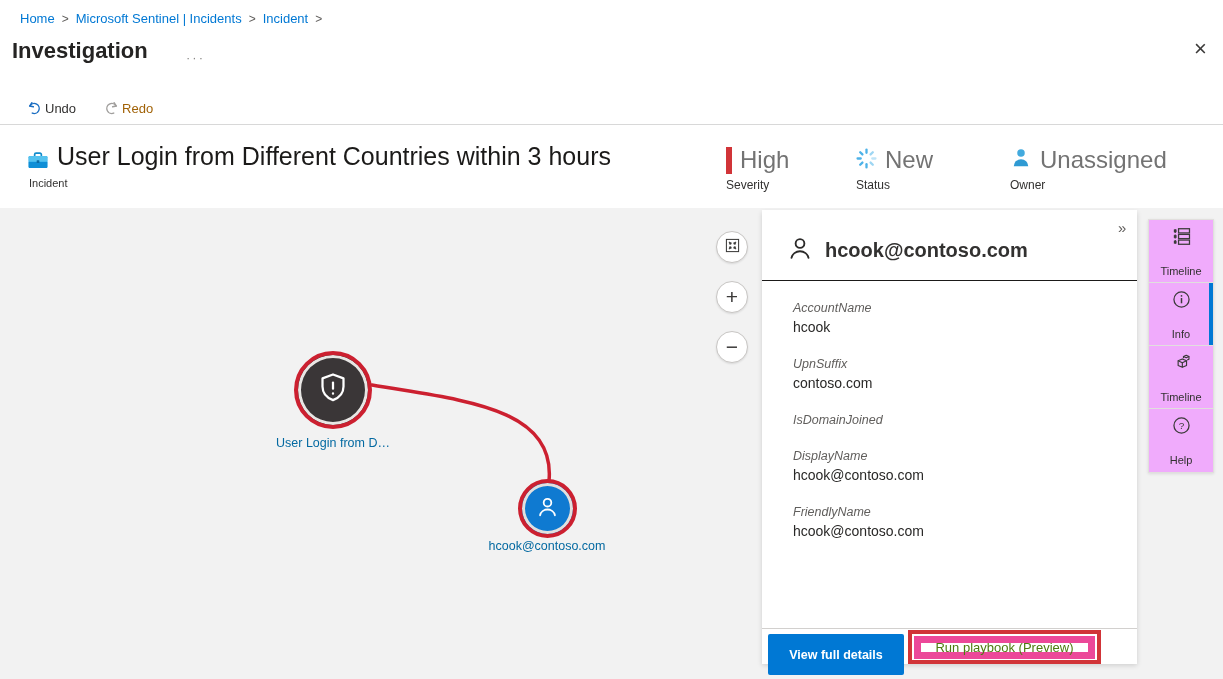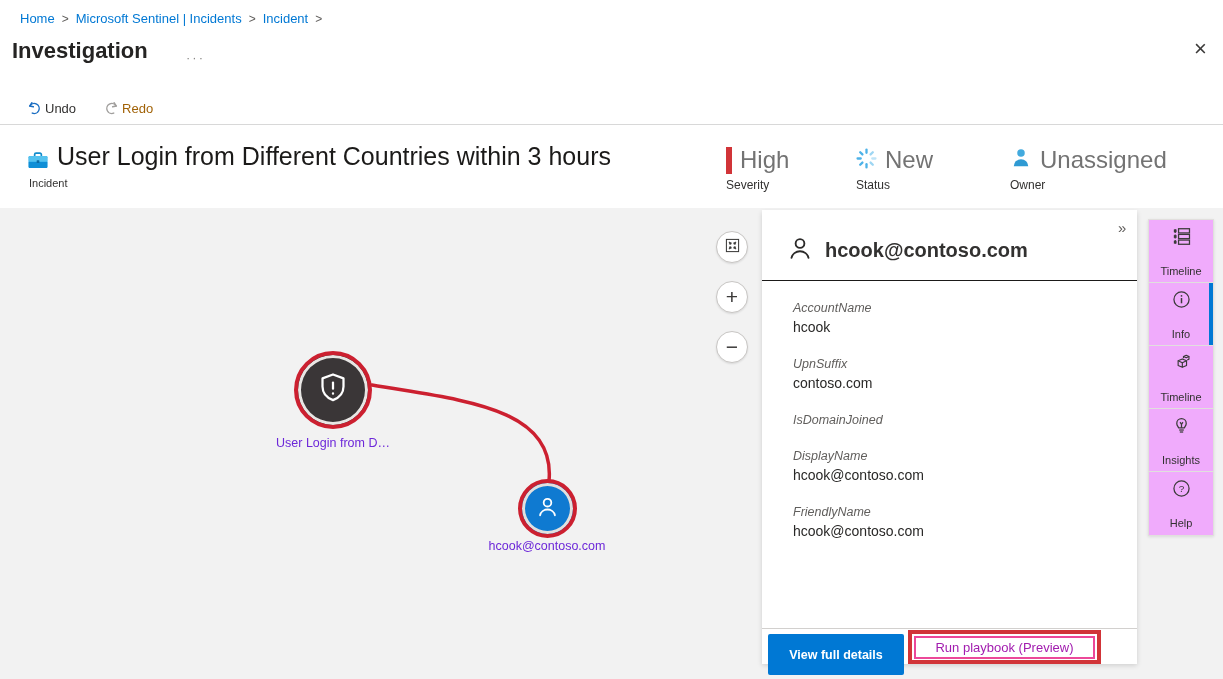--- a/index.html
+++ b/index.html
@@ -34,41 +34,41 @@
   .sev-bar { width: 6px; height: 27px; background: #d13438; }
   .stat.severity { left: 726px; }
   .stat.status { left: 856px; }
   .stat.owner { left: 1010px; }
   
   .graph { position: absolute; top: 208px; left: 0; width: 1223px; height: 471px; background: #f2f2f2; }
   .edge-svg { position: absolute; inset: 0; pointer-events: none; }
   .gnode { position: absolute; border-radius: 50%; display: flex; align-items: center; justify-content: center; cursor: pointer; }
   .gnode.alert { left: 294px; top: 143px; width: 78px; height: 78px; border: 4px solid #cc2030; background: #3a3637; box-shadow: inset 0 0 0 3px #e8e6e4; }
   .gnode.user { left: 518px; top: 271px; width: 59px; height: 59px; border: 4px solid #cc2030; background: #0f7ad1; box-shadow: inset 0 0 0 3px #e2e0de; }
-  .gnode-label { position: absolute; text-align: center; font-size: 12.5px; color: #6d28d9; white-space: nowrap; }
+  .gnode-label { position: absolute; text-align: center; font-size: 12.5px; color: #0369a1; white-space: nowrap; }
   .gnode-label.alert-label { left: 243px; top: 228px; width: 180px; }
   .gnode-label.user-label { left: 437px; top: 331px; width: 220px; }
   .zoomctl { position: absolute; left: 716px; width: 32px; height: 32px; border-radius: 50%; background: #fff; border: 1px solid #c8c6c4; box-shadow: 0 1px 2px rgba(0,0,0,0.10); display: flex; align-items: center; justify-content: center; color: #3b3a39; cursor: pointer; }
   .zoomctl.fit { top: 23px; }
   .zoomctl.zin { top: 73px; font-size: 21px; font-weight: 400; }
   .zoomctl.zout { top: 123px; font-size: 21px; }
   
   .panel { position: absolute; left: 762px; top: 2px; width: 375px; height: 454px; background: #fff; box-shadow: 0 1.6px 5px rgba(0,0,0,0.15); }
   .panel-header { position: relative; height: 71px; border-bottom: 1px solid #1b1a19; }
   .panel-person { position: absolute; left: 23px; top: 23px; }
   .panel-title { position: absolute; left: 63px; top: 29px; font-size: 20px; font-weight: 600; color: #323130; }
   .collapse-chevron { position: absolute; left: 356px; top: 9px; font-size: 15px; color: #605e5c; cursor: pointer; }
   .panel-body { padding: 20px 20px 0 31px; }
   .prop { margin-bottom: 22px; }
   .prop-label { font-size: 12.5px; color: #605e5c; margin-bottom: 4px; font-style: italic; }
   .prop-value { font-size: 14px; color: #292827; }
   .panel-footer { position: absolute; left: 0; right: 0; bottom: 0; height: 36px; border-top: 1px solid #d2d0ce; background: #fff; }
   .btn-view { position: absolute; left: 6px; top: 5px; width: 136px; height: 41px; background: #0078d4; color: #fff; font-size: 12.5px; font-weight: 700; border: none; border-radius: 2px; display: flex; align-items: center; justify-content: center; cursor: pointer; }
   .run-annotation { position: absolute; left: 146px; top: 1px; width: 193px; height: 34px; border: 4px solid #d13438; display: flex; align-items: center; justify-content: center; }
-  .btn-run { width: 181px; height: 23px; background: #fff; border: 2px solid #ec4899; font-size: 13px; color: #a21caf; font-family: "Liberation Sans", sans-serif; display: flex; align-items: center; justify-content: center; cursor: pointer; }
+  .btn-run { width: 181px; height: 23px; background: #fff; border: 7px solid #ec4899; font-size: 13px; color: #4d7c0f; font-family: "Liberation Sans", sans-serif; display: flex; align-items: center; justify-content: center; cursor: pointer; }
   
   .tabstrip { position: absolute; left: 1148px; top: 11px; width: 66px; background: #fff; border: 1px solid #e1dfdd; box-shadow: 0 1px 3px rgba(0,0,0,0.10); }
   .tab { position: relative; height: 63px; border-bottom: 1px solid #e1dfdd; display: flex; flex-direction: column; align-items: center; justify-content: center; gap: 14px; cursor: pointer; background: #f0abfc; }
   .tab:last-child { border-bottom: none; }
   .tab-label { font-size: 11px; color: #323130; }
   .sel-bar { position: absolute; right: 0; top: 0; bottom: 0; width: 4px; background: #0078d4; }
 </style>
 </head>
 <body>
 
@@ -282,35 +282,20 @@
             <path d="M17.1 4.3 V6.9 L15.4 7.7"></path>
             <path d="M11.9 4.3 V5.9"></path>
           </g>
         </svg>
       </span>
       <span class="tab-label">Timeline</span>
     </div>
     <div class="tab">
       <span>
         <svg width="21" height="21" viewBox="0 0 20 20">
-          <g fill="none" stroke="#3b3a39" stroke-width="1.2">
-            <path d="M5.5 8 a4.5 4.5 0 1 1 9 0 c0 2 -1.3 3 -1.8 4.2 H7.3 C6.8 11 5.5 10 5.5 8 Z"></path>
-            <line x1="7.8" y1="14.3" x2="12.2" y2="14.3"></line>
-            <line x1="8.4" y1="16.2" x2="11.6" y2="16.2"></line>
-            <line x1="8.6" y1="6.9" x2="10" y2="8.6"></line>
-            <line x1="11.4" y1="6.9" x2="10" y2="8.6"></line>
-            <line x1="10" y1="8.6" x2="10" y2="12.2"></line>
-          </g>
-        </svg>
-      </span>
-      <span class="tab-label">Insights</span>
-    </div>
-    <div class="tab">
-      <span>
-        <svg width="21" height="21" viewBox="0 0 20 20">
           <circle cx="10" cy="10" r="7.2" fill="none" stroke="#3b3a39" stroke-width="1.2"></circle>
           <text x="10" y="13.4" text-anchor="middle" font-size="9.5" fill="#3b3a39" font-family="Liberation Sans, sans-serif">?</text>
         </svg>
       </span>
       <span class="tab-label">Help</span>
     </div>
   </div>
 
 </div>
 

